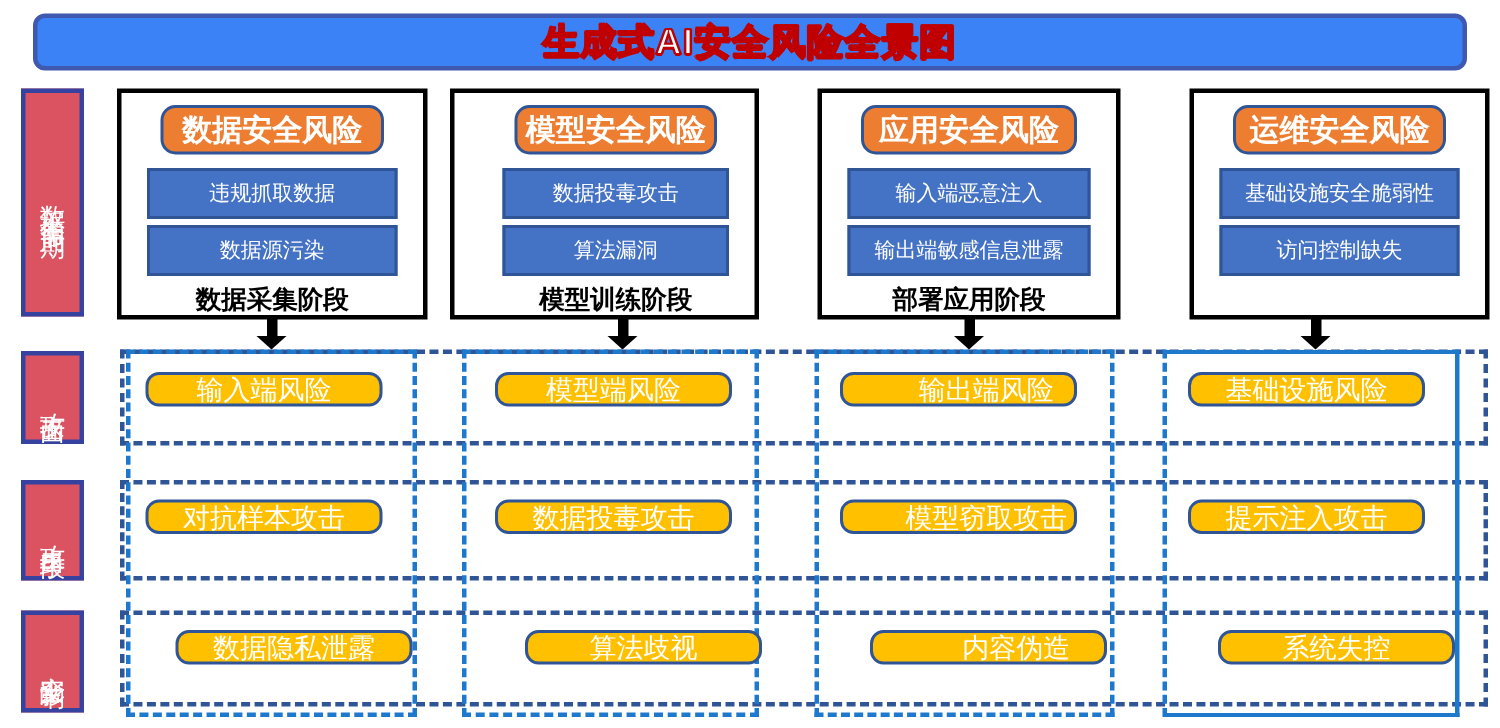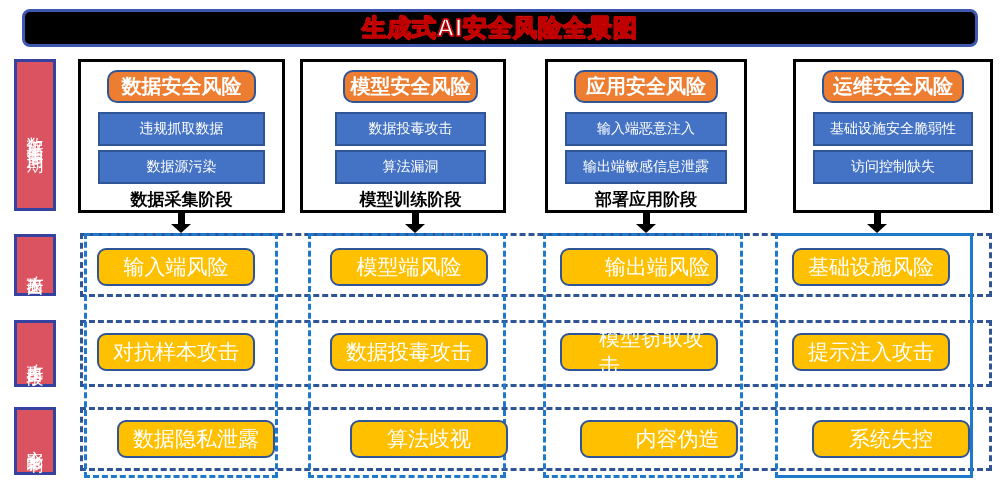--- a/index.html
+++ b/index.html
@@ -3,21 +3,21 @@
 <meta charset="utf-8">
 <style>
   html,body{margin:0;padding:0;background:#fff;}
   .canvas{
     position:relative;width:1000px;height:485px;background:#ffffff;
     font-family:"Liberation Sans","DejaVu Sans",sans-serif;overflow:hidden;
   }
   
   .title-banner{
     position:absolute;left:22px;top:9px;width:956px;height:38px;
-    background:#000000;border:3px solid #3F58B0;border-radius:8px;
+    background:#3b82f6;border:3px solid #3F58B0;border-radius:8px;
     display:flex;align-items:center;justify-content:center;box-sizing:border-box;
   }
   .title-text{
     font-size:24px;font-weight:bold;color:#ffffff;
     -webkit-text-stroke:1.3px #C00000;
     text-shadow:1px 0 #C00000,-1px 0 #C00000,0 1px #C00000,0 -1px #C00000;
     letter-spacing:1px;
   }
   
   .side-label{
@@ -77,24 +77,24 @@
   .col-rect{
     position:absolute;top:233px;height:245px;box-sizing:border-box;
     border:3px dashed #1E78CC;
   }
   #col-rect-0{left:84px;width:194px;}
   #col-rect-1{left:308px;width:198px;}
   #col-rect-2{left:543px;width:200px;}
   #col-rect-3{left:775px;width:198px;border-style:solid;border-left-style:dashed;}
   
   .gold-btn{
-    position:absolute;width:158px;height:38px;box-sizing:border-box;
+    position:absolute;width:158px;height:23px;box-sizing:border-box;
     background:#FFC000;border:2.5px solid #2F5597;border-radius:9px;
     display:flex;align-items:center;justify-content:center;
-    color:#ffffff;font-size:21px;
+    color:#ffffff;font-size:18px;
   }
   .r0{top:248px;}.r1{top:333px;}.r2{top:420px;margin-left:20px;}
   .c0{left:97px;}.c1{left:330px;}.c2{left:560px;padding-left:37px;}.c3{left:792px;}
 </style>
 </head>
 <body>
 
 <div class="canvas">
 
   <div class="title-banner">

